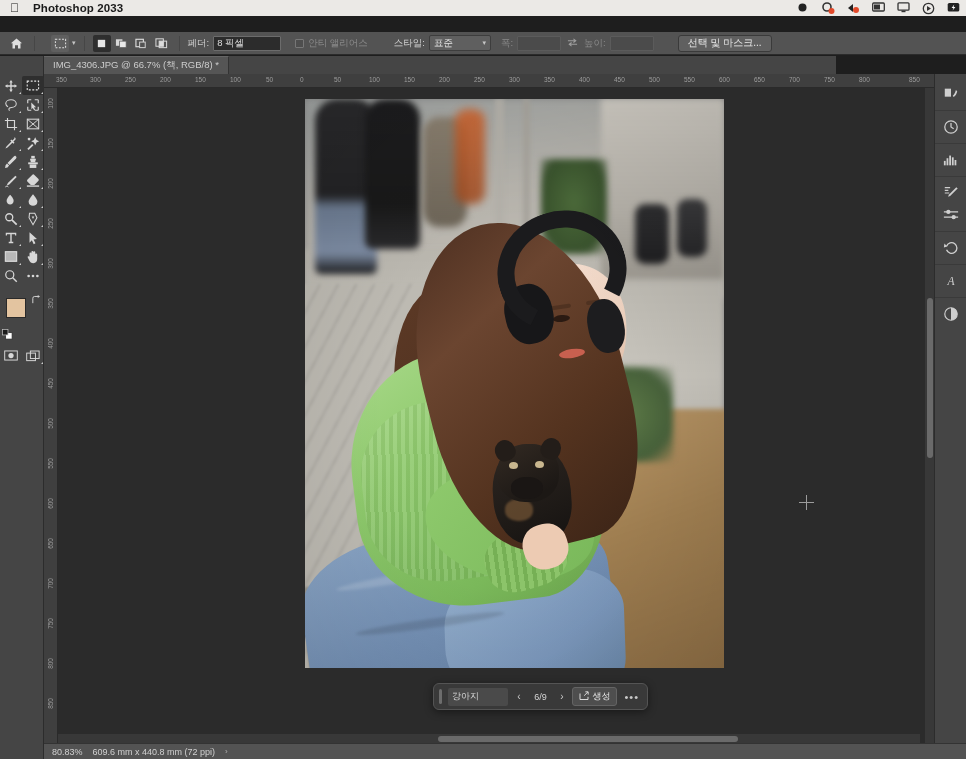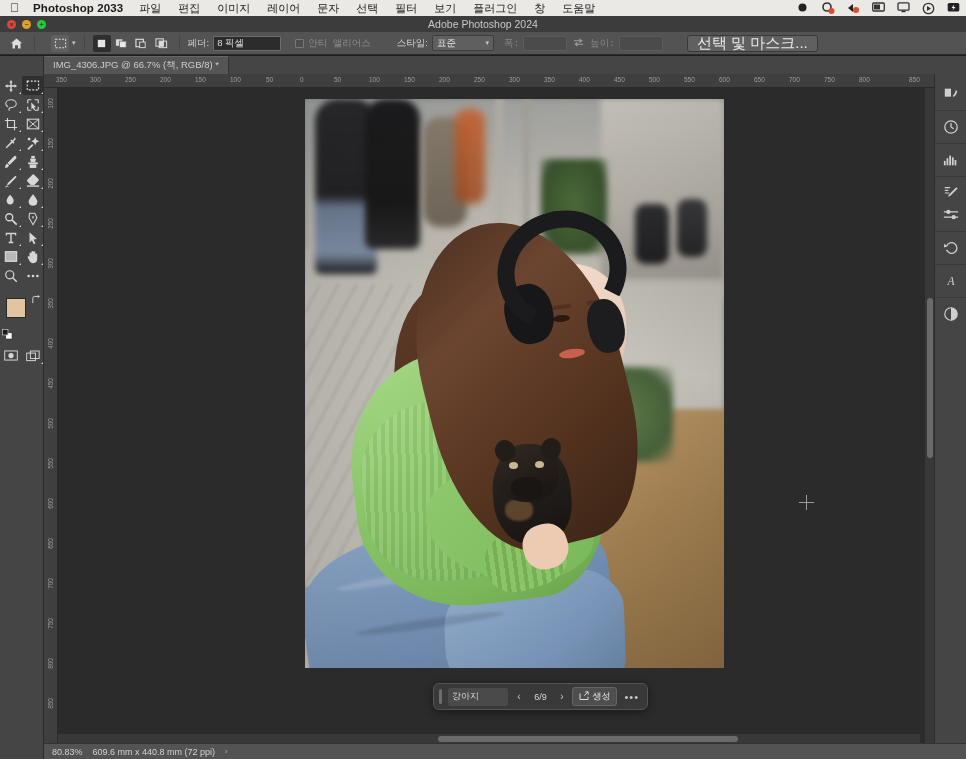--- a/index.html
+++ b/index.html
@@ -54,41 +54,41 @@
     width: 18px; height: 17px; display: flex; align-items: center; justify-content: center;
     background: #5f5f5f; border-radius: 2px;
   }
   .ob-caret { font-size: 7px; color: #c6c6c6; }
   .ob-sep { width: 1px; height: 15px; background: #464646; margin: 0 8px; }
   .modegroup { display: flex; gap: 2px; }
   .modebtn { width: 18px; height: 17px; border-radius: 2px; background: transparent;
              display: flex; align-items: center; justify-content: center; }
   .modebtn.active { background: #2e2e2e; }
   .lbl { color: #d0d0d0; margin-right: 4px; white-space: nowrap; }
-  .lbl.dim { color: #8a8a8a; font-family: Liberation Mono, monospace; }
+  .lbl.dim { color: #8a8a8a; }
   .inputbox {
     height: 15px; background: #2c2c2c; border: 1px solid #6c6c6c; border-radius: 1px;
     color: #dcdcdc; font-size: 9.5px; padding: 0 3px; display: flex; align-items: center;
   }
   .inputbox.disabled { background: #4b4b4b; border-color: #5b5b5b; color: #777; }
   .checkbox { width: 9px; height: 9px; border: 1px solid #777; background: #4e4e4e; border-radius: 1px; margin-right: 4px; }
   .selectbox {
     height: 16px; background: #5f5f5f; border: 1px solid #3d3d3d; border-radius: 2px;
     color: #e4e4e4; font-size: 9.5px; padding: 0 4px; display: flex; align-items: center;
     justify-content: space-between; gap: 16px; min-width: 62px;
   }
   .swapicon { margin: 0 6px; color: #9a9a9a; font-size: 11px; }
   .pillbtn {
     height: 17px; background: #606060; border: 1px solid #3a3a3a; border-radius: 3px;
-    color: #e8e8e8; font-size: 15px; padding: 0 9px; display: flex; align-items: center;
+    color: #e8e8e8; font-size: 10px; padding: 0 9px; display: flex; align-items: center;
   }
 
   
   .tabstrip {
-    position: absolute; top: 56px; left: 44px; width: 922px; height: 18px;
+    position: absolute; top: 56px; left: 44px; width: 792px; height: 18px;
     background: #454545; display: flex; align-items: flex-end;
   }
   .doctab {
     height: 18px; background: #555555; border-right: 1px solid #333;
     display: flex; align-items: center; padding: 0 9px;
     font-size: 9.5px; color: #cdcdcd; white-space: nowrap;
     border-top: 1px solid #666;
   }
 
   
@@ -294,33 +294,20 @@
                      background: radial-gradient(ellipse at 48% 55%, rgba(0,0,0,0) 40%, rgba(0,0,0,.10) 100%); }
 </style>
 </head>
 <body>
 
 <div class="app">
 
   <div class="macbar">
     <span class="apple-logo"></span>
     <span class="mac-app-name">Photoshop 2033</span>
-    <div class="mac-menu">
-      <span>파일</span>
-      <span>편집</span>
-      <span>이미지</span>
-      <span>레이어</span>
-      <span>문자</span>
-      <span>선택</span>
-      <span>필터</span>
-      <span>보기</span>
-      <span>플러그인</span>
-      <span>창</span>
-      <span>도움말</span>
-    </div>
     <div class="mac-right">
       <span class="mi">
         <svg width="11" height="11" viewBox="0 0 11 11">
             <circle cx="5.5" cy="5.5" r="4" fill="#222"></circle>
           </svg>
       </span>
       <span class="mi">
         <svg width="13" height="13" viewBox="0 0 13 13">
             <circle cx="5" cy="5" r="4" fill="none" stroke="#333" stroke-width="1.6"></circle>
             <circle cx="9.5" cy="9" r="3" fill="#e24a2b"></circle>
@@ -352,28 +339,20 @@
       </span>
       <span class="mi">
         <svg width="13" height="11" viewBox="0 0 13 11">
             <rect x="0.7" y="1" width="11.6" height="8.5" rx="1.6" fill="#222"></rect>
             <path d="M7.2 2.6 L4.6 6 H6.4 L5.6 8.6 L8.4 5.1 H6.6 Z" fill="#fff"></path>
           </svg>
       </span>
     </div>
   </div>
 
-  <div class="titlebar">
-    <div class="traffic">
-      <span class="tl red">×</span>
-      <span class="tl yellow">−</span>
-      <span class="tl green">+</span>
-    </div>
-    <div class="title">Adobe Photoshop 2024</div>
-  </div>
 
   <div class="optionsbar">
     <div class="ob-home">
       <svg width="13" height="13" viewBox="0 0 14 14">
           <path d="M7 1.5 L13 6.6 H11.3 V12.4 H8.6 V8.8 H5.4 V12.4 H2.7 V6.6 H1 Z" fill="#dedede"></path>
         </svg>
     </div>
     <div class="ob-sep"></div>
     <div class="ob-tool">
       <span class="swatchbox">

